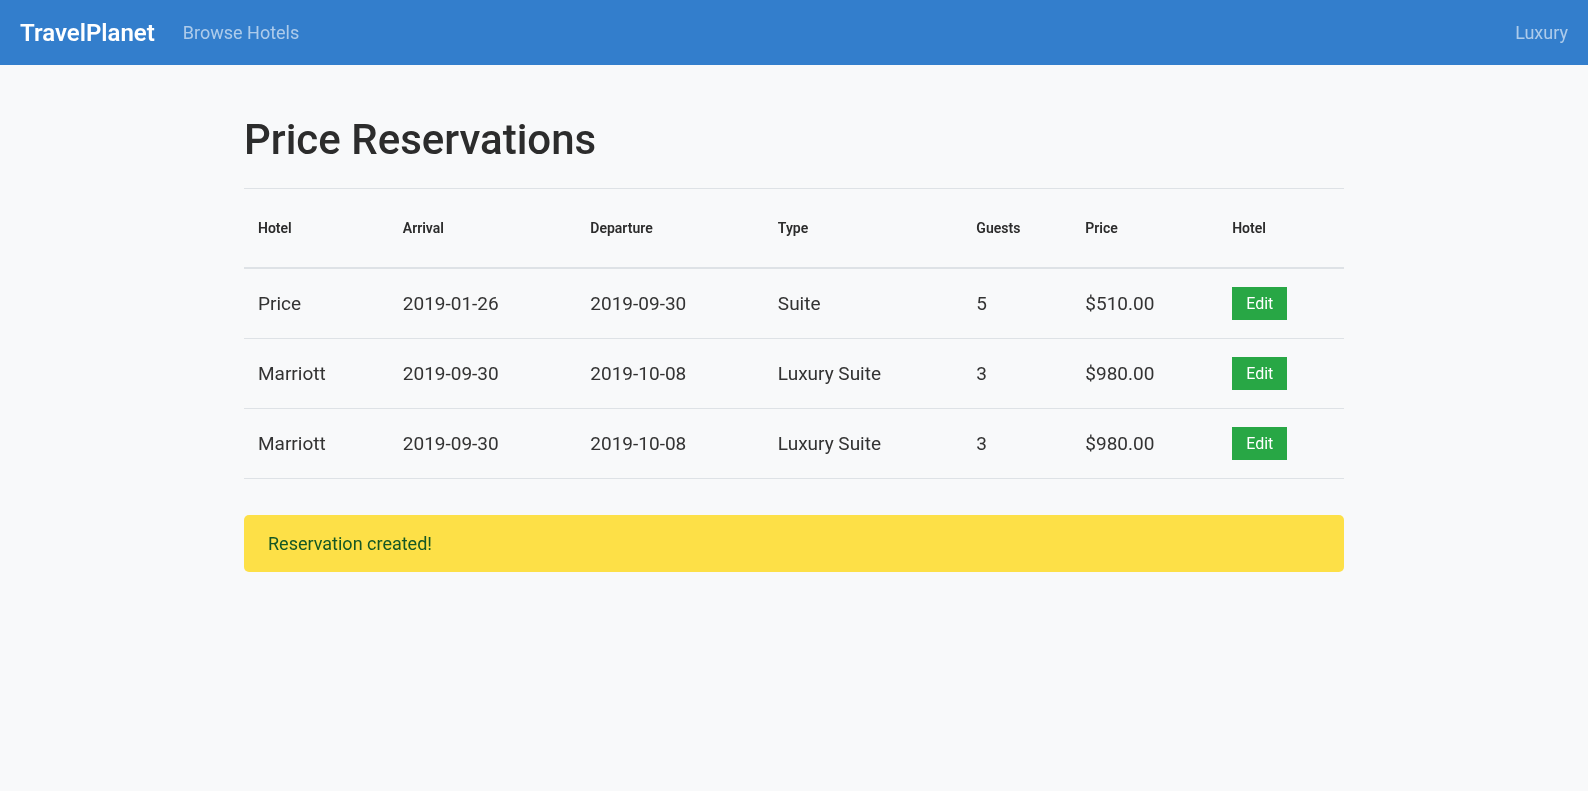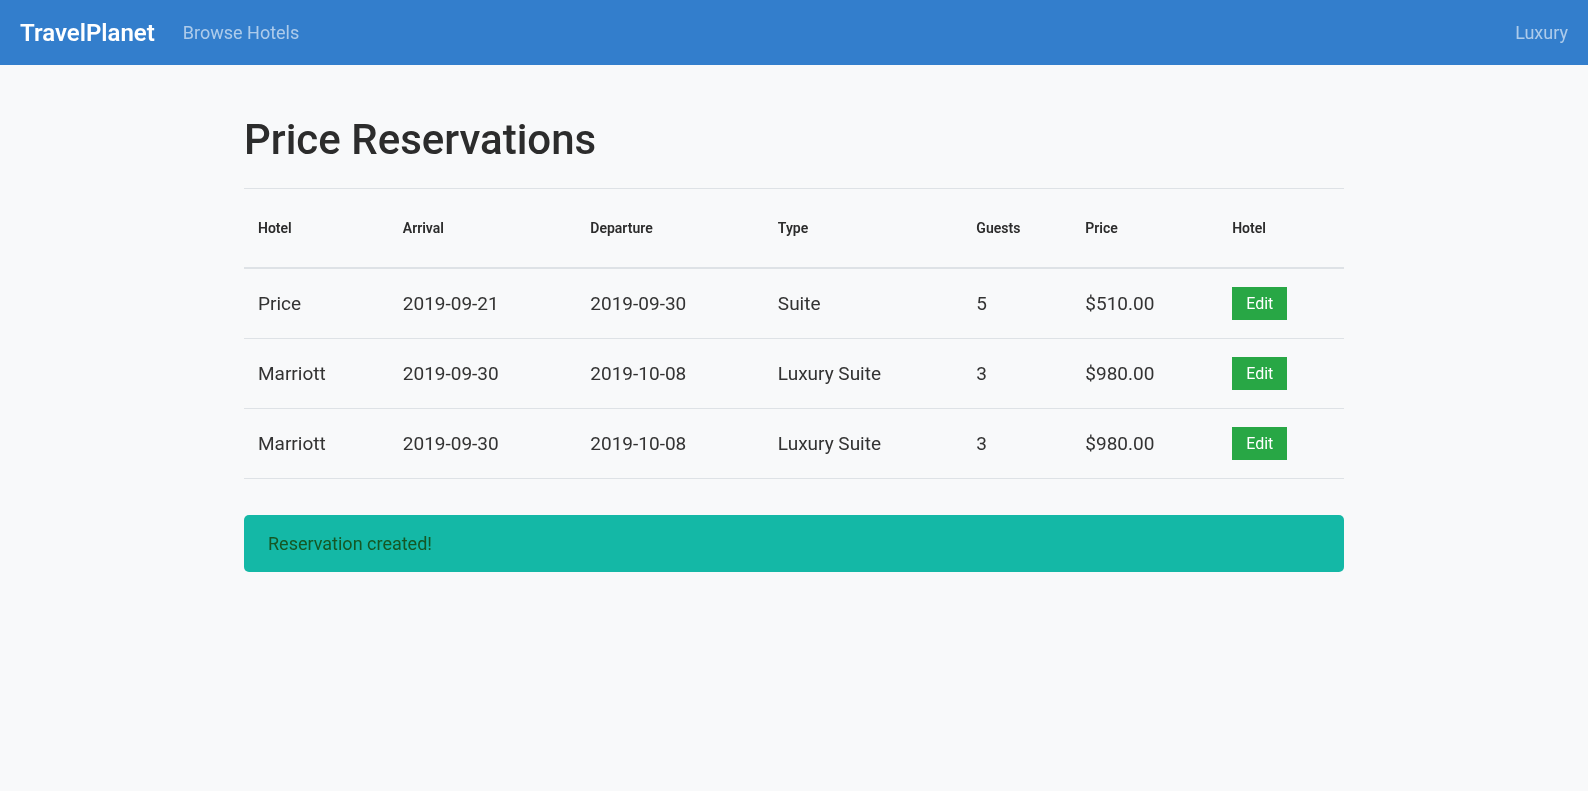--- a/index.html
+++ b/index.html
@@ -82,21 +82,21 @@
       color: #ffffff;
       border: none;
       border-radius: 0;
       padding: 7px 14px;
       font-size: 16px;
       cursor: pointer;
       text-decoration: none;
       display: inline-block;
     }
     .alert {
-      background-color: #14b8a6;
+      background-color: #fde047;
       color: #155724;
       padding: 18px 24px;
       border-radius: 5px;
       margin-top: 36px;
       font-size: 18px;
     }
   </style>
 </head>
 <body>
 
@@ -121,21 +121,21 @@
         <th>Departure</th>
         <th>Type</th>
         <th>Guests</th>
         <th>Price</th>
         <th>Hotel</th>
       </tr>
     </thead>
     <tbody>
       <tr>
         <td>Price</td>
-        <td>2019-09-21</td>
+        <td>2019-01-26</td>
         <td>2019-09-30</td>
         <td>Suite</td>
         <td>5</td>
         <td>$510.00</td>
         <td>
           <a class="btn-edit" href="#">Edit</a>
         </td>
       </tr>
       <tr>
         <td>Marriott</td>

